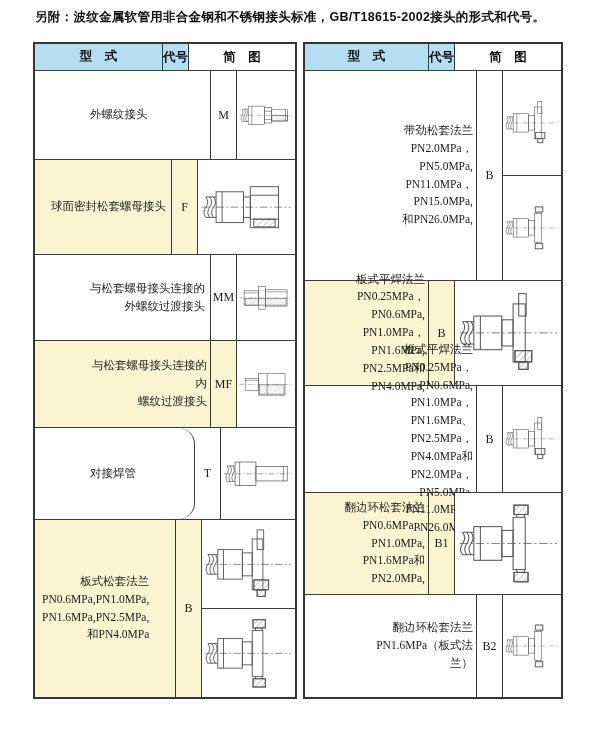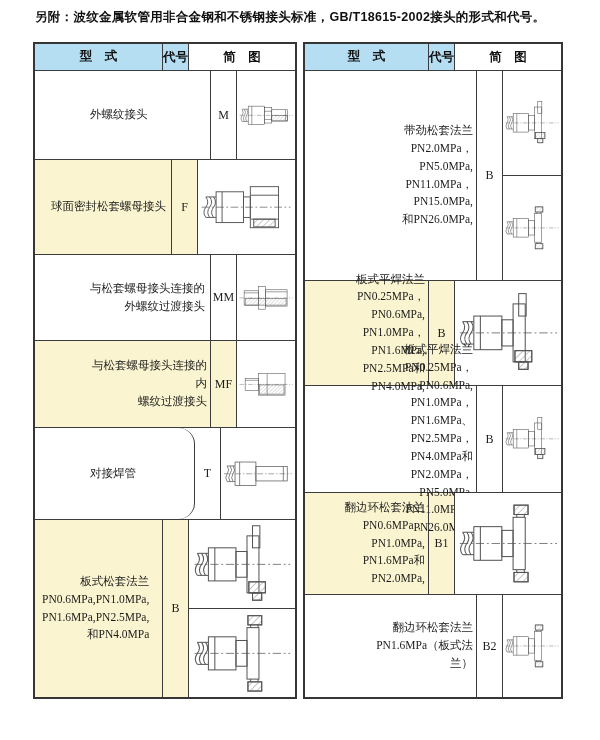--- a/index.html
+++ b/index.html
@@ -194,21 +194,21 @@
               <rect x="20" y="27" width="32" height="36"></rect>
               <line x1="27" y1="27" x2="27" y2="63"></line>
               <rect x="52" y="34" width="48" height="22"></rect>
               <line x1="94" y1="34" x2="94" y2="56"></line>
             </g>
           </svg>
         </div>
       </div>
     </div>
     <div class="t-row hl" style="height: 178px;">
-      <div class="cell c-type" style="width: 128px;">板式松套法兰
+      <div class="cell c-type" style="width: 141px;">板式松套法兰
 PN0.6MPa,PN1.0MPa,
 PN1.6MPa,PN2.5MPa,
 和PN4.0MPa</div>
       <div class="cell c-code" style="width: 26px;">B</div>
       <div class="cell c-diag" style="flex: 1 1 0%;">
         <div class="diag-sub">
           <svg viewBox="0 0 110 90" preserveAspectRatio="xMidYMid meet">
             <defs>
               <pattern id="hp6" width="5" height="5" patternUnits="userSpaceOnUse" patternTransform="rotate(45)">
                 <line x1="0" y1="0" x2="0" y2="5" stroke="#8a8a8a" stroke-width="1"></line>

